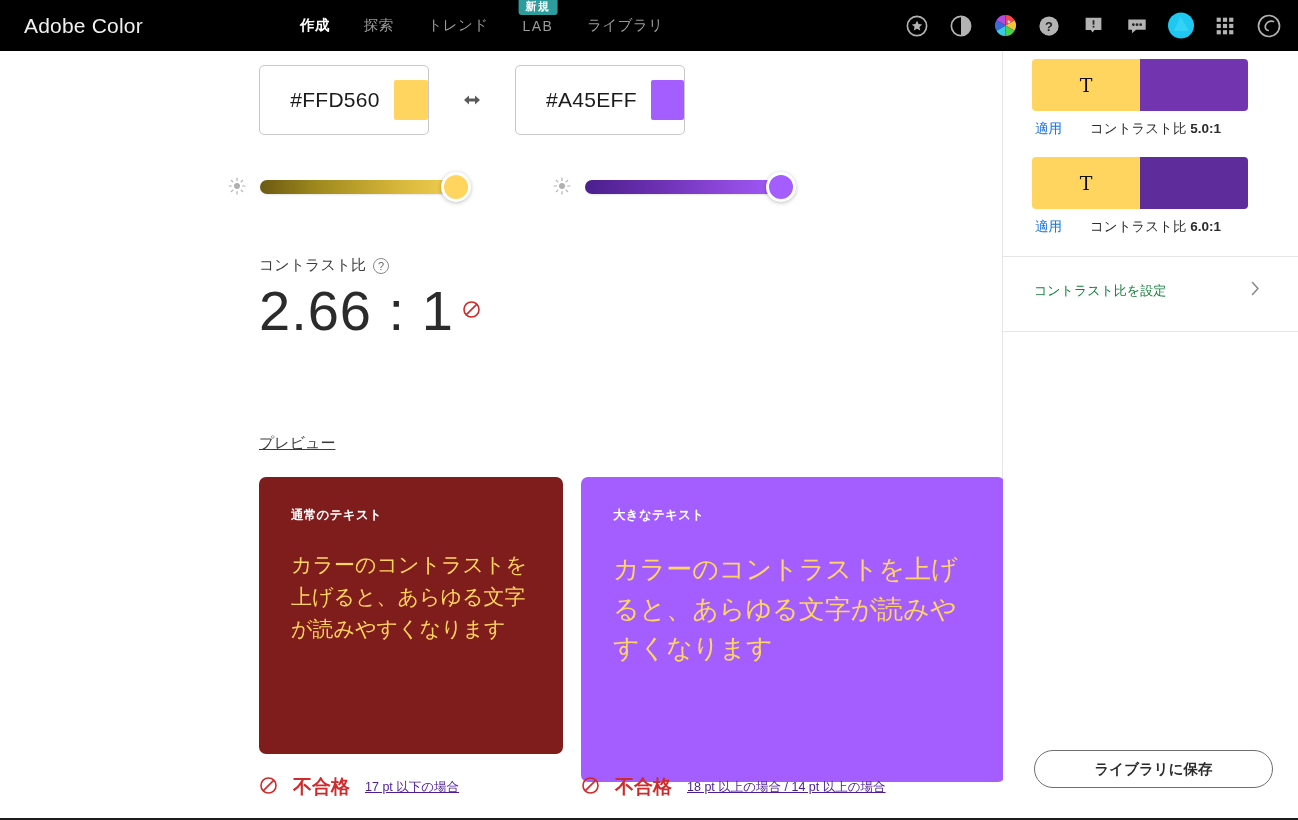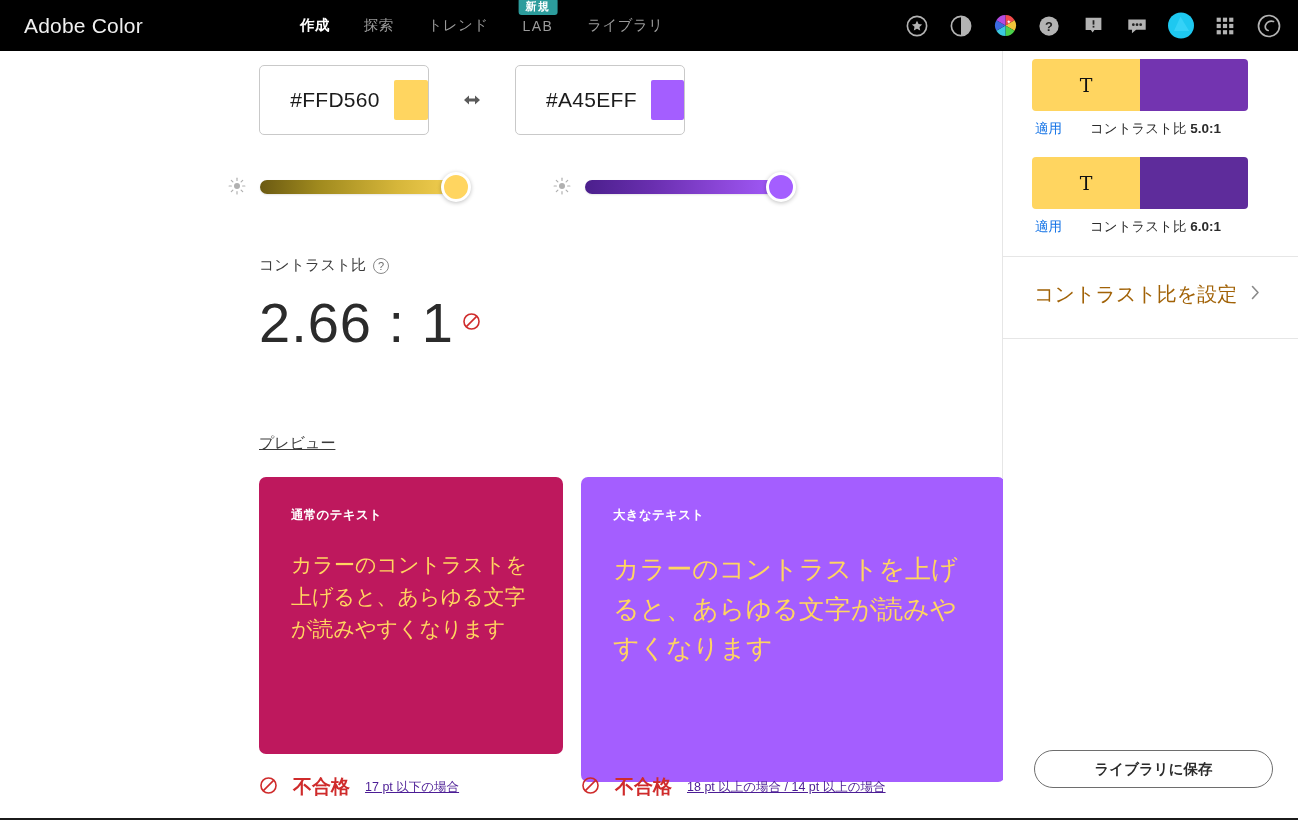--- a/index.html
+++ b/index.html
@@ -77,21 +77,21 @@
     transform: translate(-50%, -50%); border: 3px solid #fff;
     box-shadow: 0 1px 4px rgba(0,0,0,.25); cursor: pointer;
   }
 
   .ratio-block { position: absolute; left: 259px; top: 205px; }
   .ratio-label { font-size: 15px; color: #3b3b3b; display: flex; align-items: center; gap: 7px; }
   .q-mark {
     width: 16px; height: 16px; border-radius: 50%; border: 1px solid #8a8a8a;
     color: #6b6b6b; font-size: 11px; line-height: 14px; text-align: center; cursor: pointer;
   }
-  .ratio-value-row { display: flex; align-items: center; gap: 8px; margin-top: 20px; }
+  .ratio-value-row { display: flex; align-items: center; gap: 8px; margin-top: 8px; }
   .ratio-value { font-size: 56px; color: #2b2b2b; letter-spacing: 1px; line-height: 1; font-weight: 400; }
 
   .preview-label { position: absolute; left: 259px; top: 383px; font-size: 15px; color: #3b3b3b; text-decoration: underline; }
 
   .cards { position: absolute; left: 259px; top: 426px; display: flex; gap: 18px; }
   .card { border-radius: 7px; padding: 30px 32px; position: relative; }
   .card.small { width: 304px; height: 277px; }
   .card.large { width: 424px; height: 305px; }
   .card-kicker { font-size: 12.5px; font-weight: 700; color: #ffffff; letter-spacing: .3px; }
   .card-body {
@@ -125,21 +125,21 @@
   .sugg-meta { display: flex; align-items: baseline; gap: 28px; padding: 9px 0 14px 3px; }
   .apply-link { font-size: 13.5px; color: #1473e6; cursor: pointer; }
   .sugg-ratio { font-size: 13.5px; color: #2b2b2b; }
   .sugg-ratio b { font-weight: 700; }
 
   .hdivider { height: 1px; background: #e6e6e6; margin: 6px 0 0; }
   .set-ratio-row {
     display: flex; align-items: center; justify-content: space-between;
     padding: 24px 38px 24px 31px; cursor: pointer;
   }
-  .set-ratio-label { font-size: 20px; color: #a16207; }
+  .set-ratio-label { font-size: 13px; color: #15803d; }
   .chev { color: #8a8a8a; font-size: 17px; }
 
   .save-btn {
     position: absolute; left: 31px; bottom: 32px; width: 239px; height: 38px;
     border: 1.5px solid #6e6e6e; border-radius: 19px; background: #fff;
     font-size: 14.5px; color: #2b2b2b; cursor: pointer;
     font-family: "Liberation Sans", sans-serif; font-weight: 700;
   }
 
   .bottomline { position: absolute; left: 0; bottom: 0; width: 1298px; height: 2px; background: #1b1b1b; }
@@ -322,21 +322,21 @@
             <circle cx="12" cy="12" r="9.5" fill="none" stroke="#cf2b2b" stroke-width="2"></circle>
             <line x1="5.5" y1="18.5" x2="18.5" y2="5.5" stroke="#cf2b2b" stroke-width="2"></line>
           </svg>
         </span>
       </div>
     </div>
 
     <div class="preview-label">プレビュー</div>
 
     <div class="cards">
-      <div class="card small" style="background:#be185d">
+      <div class="card small" style="background:#7f1d1d">
         <div class="card-kicker">通常のテキスト</div>
         <div class="card-body" style="color:#FFD560">カラーのコントラストを上げると、あらゆる文字が読みやすくなります</div>
       </div>
       <div class="card large" style="background:#A45EFF">
         <div class="card-kicker">大きなテキスト</div>
         <div class="card-body" style="color:#FFD560">カラーのコントラストを上げると、あらゆる文字が読みやすくなります</div>
       </div>
     </div>
 
     <div class="verdicts">

